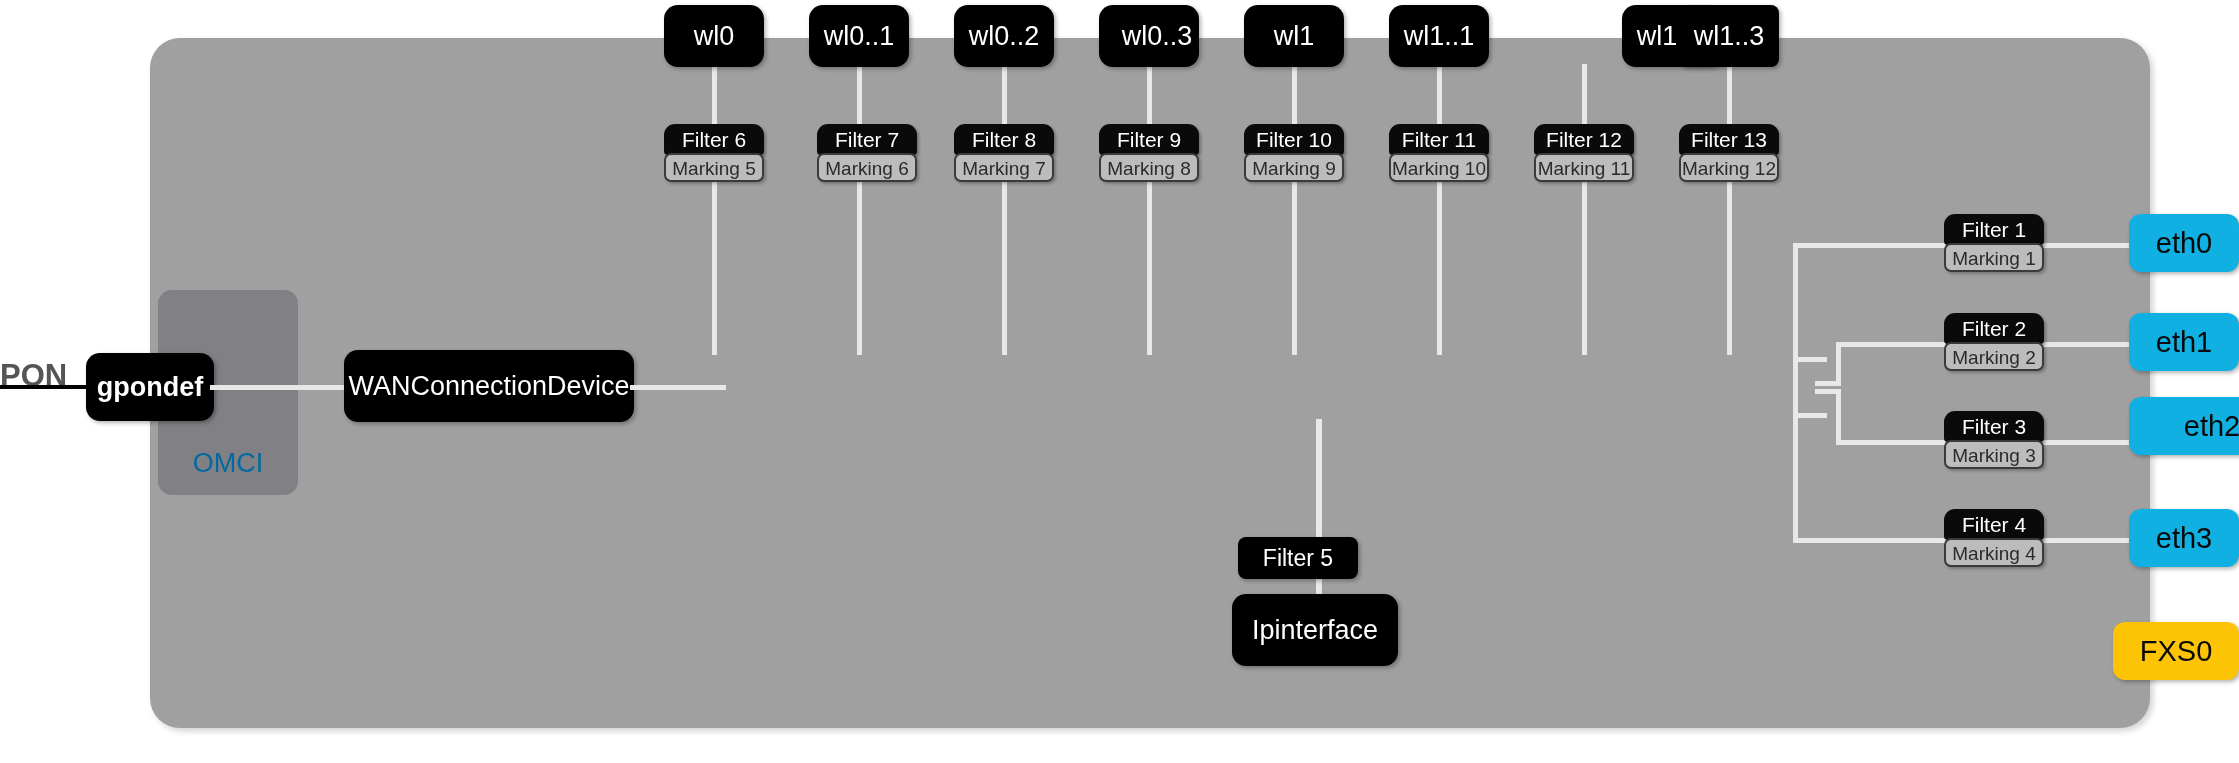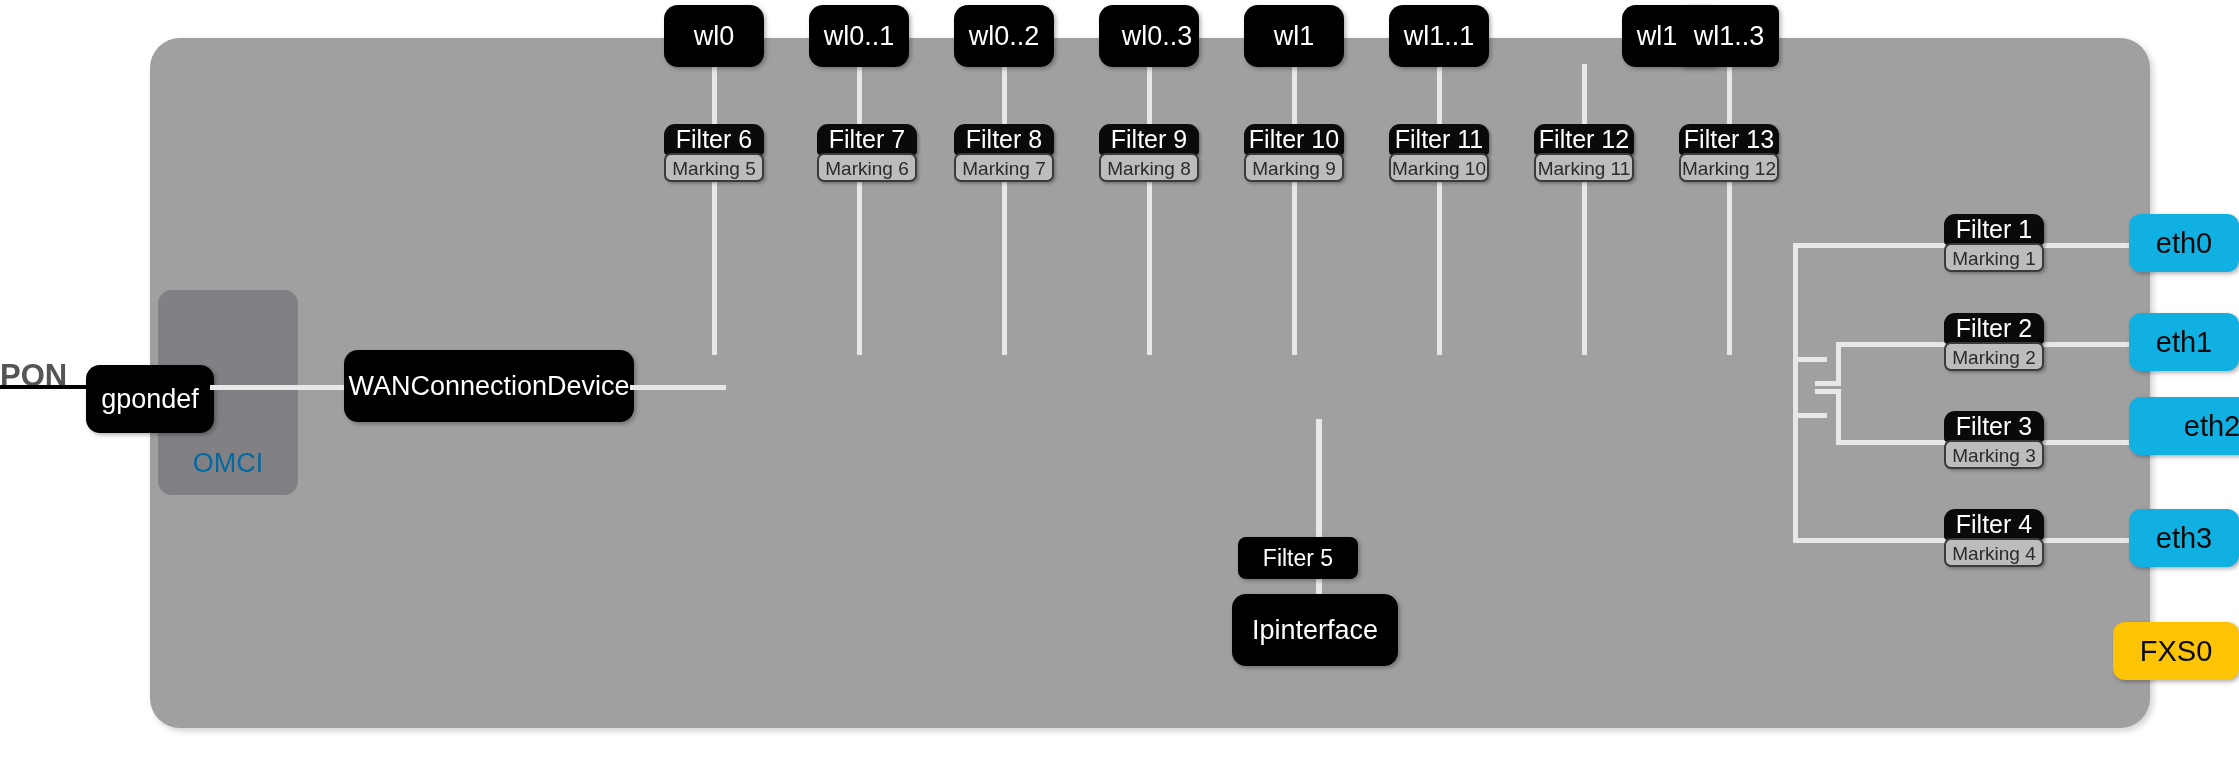--- a/index.html
+++ b/index.html
@@ -84,21 +84,21 @@
   
   .fm {
     position: absolute;
     width: 100px;
   }
   .fm .filter {
     position: relative;
     background: #0a0a0a;
     color: #ffffff;
     border-radius: 11px 11px 4px 4px;
-    font-size: 25px;
+    font-size: 21px;
     height: 31px;
     line-height: 31px;
     text-align: center;
     box-shadow: 2px 2px 3px rgba(0,0,0,0.3);
     z-index: 2;
   }
   .fm .marking {
     position: relative;
     margin-top: -2px;
     background: #bcbcbc;
@@ -151,25 +151,26 @@
     font-size: 29px;
     color: #0a0a0a;
     box-shadow: 2px 2px 4px rgba(0,0,0,0.3);
   }
   .port-eth { background: #11b0e3; }
   .port-fxs { background: #fcc404; }
 
   
   .gpondef {
     left: 86px;
-    top: 365px;
+    top: 353px;
     width: 128px;
     height: 68px;
     font-size: 27px;
     border-radius: 14px;
+    font-weight: bold;
   }
   .wancd {
     left: 344px;
     top: 350px;
     width: 290px;
     height: 72px;
     font-size: 27px;
     border-radius: 14px;
   }
   .pon-label {

